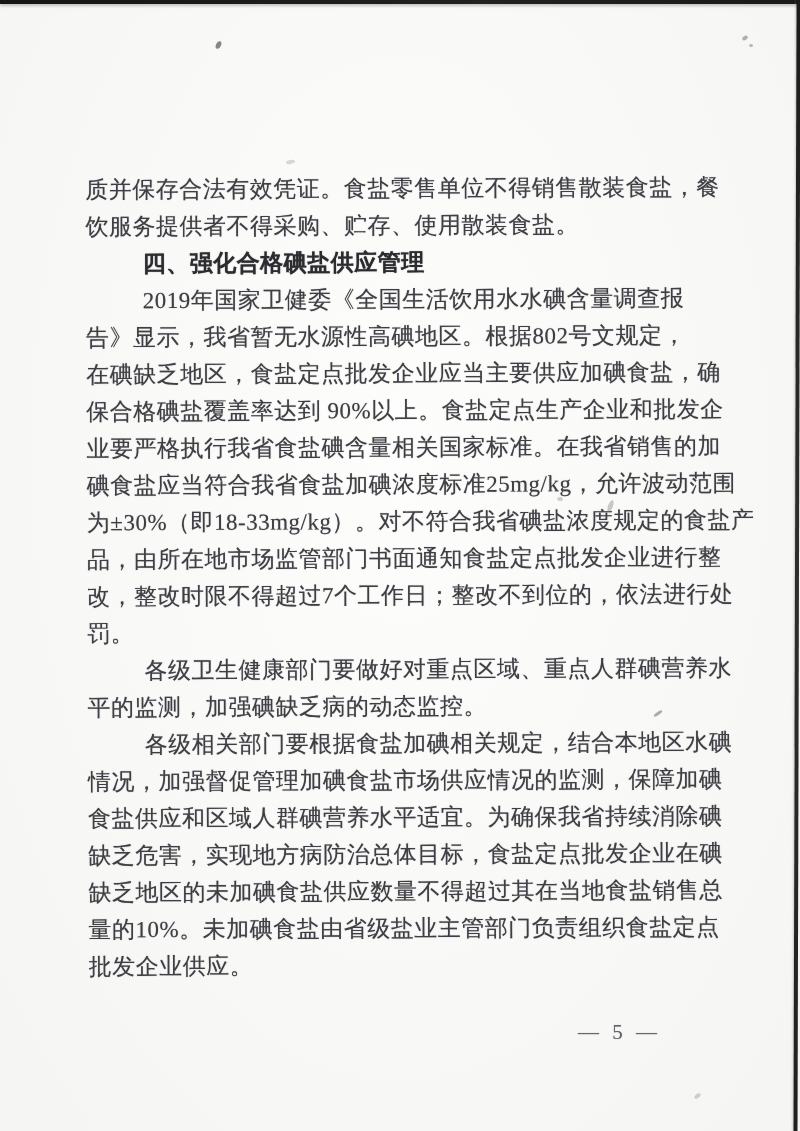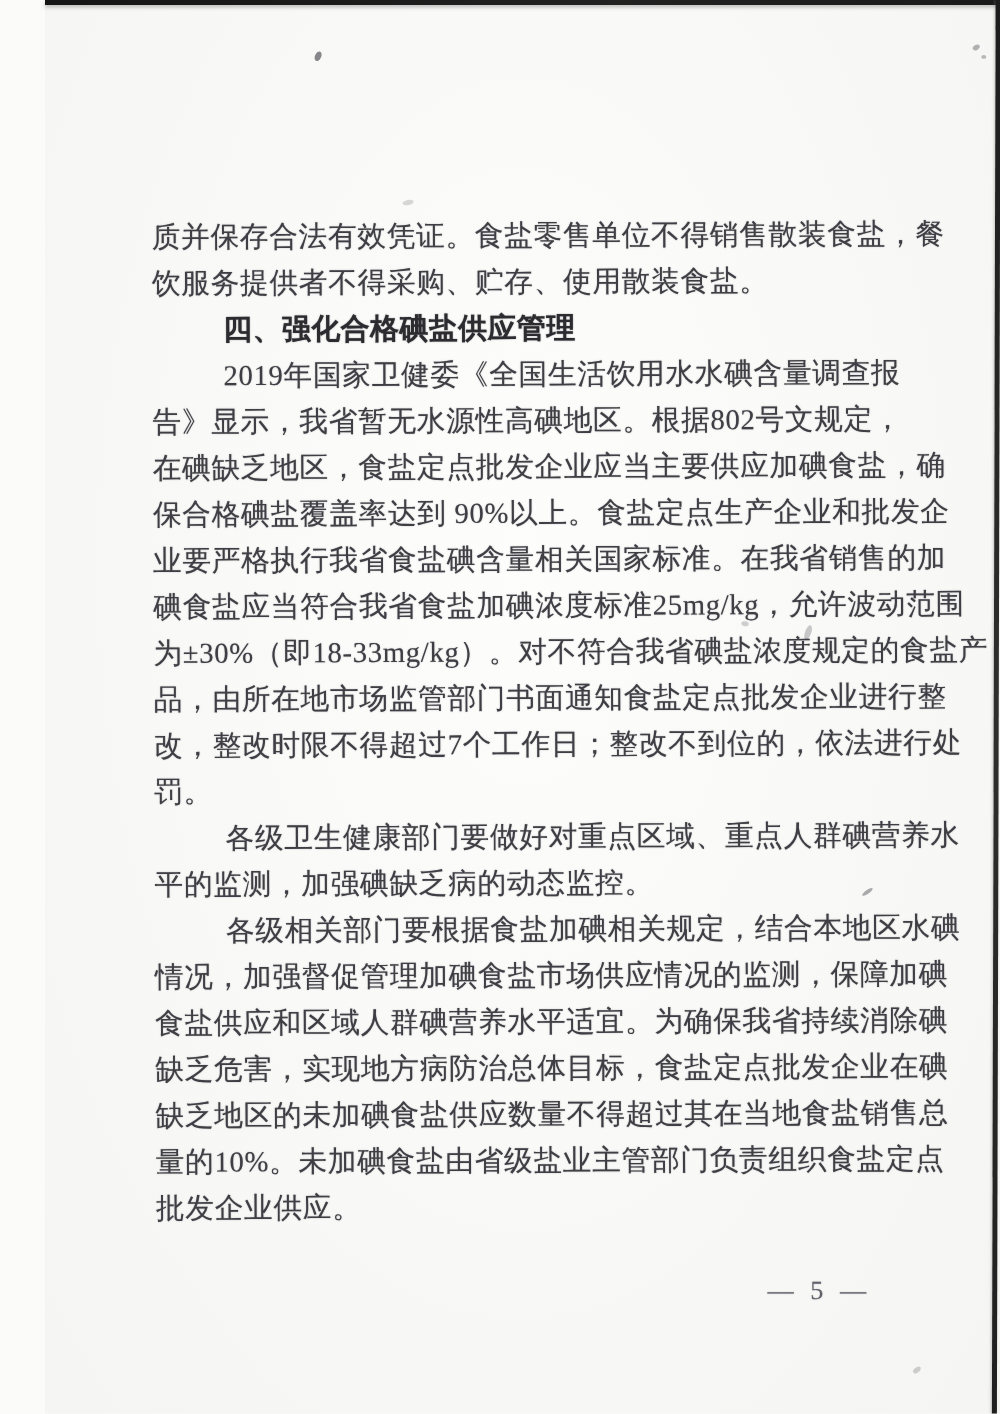--- a/index.html
+++ b/index.html
@@ -13,21 +13,20 @@
     overflow: hidden;
     background: #fbfbf9;
     font-family: "Liberation Serif", serif;
   }
   .scan-page {
     position: absolute;
     inset: 0;
     background:
       radial-gradient(ellipse at 50% 40%, rgba(255,255,255,0.6), rgba(230,230,228,0.25) 95%),
       #fafaf8;
-    margin-left: 36px;
   }
   
   .edge-top {
     position: absolute;
     top: 0; left: 0;
     width: 100%; height: 4px;
     background: linear-gradient(to right, #151515, #222 60%, #1a1a1a);
     box-shadow: 0 2px 3px rgba(90,90,90,0.35);
   }
   .edge-right {

